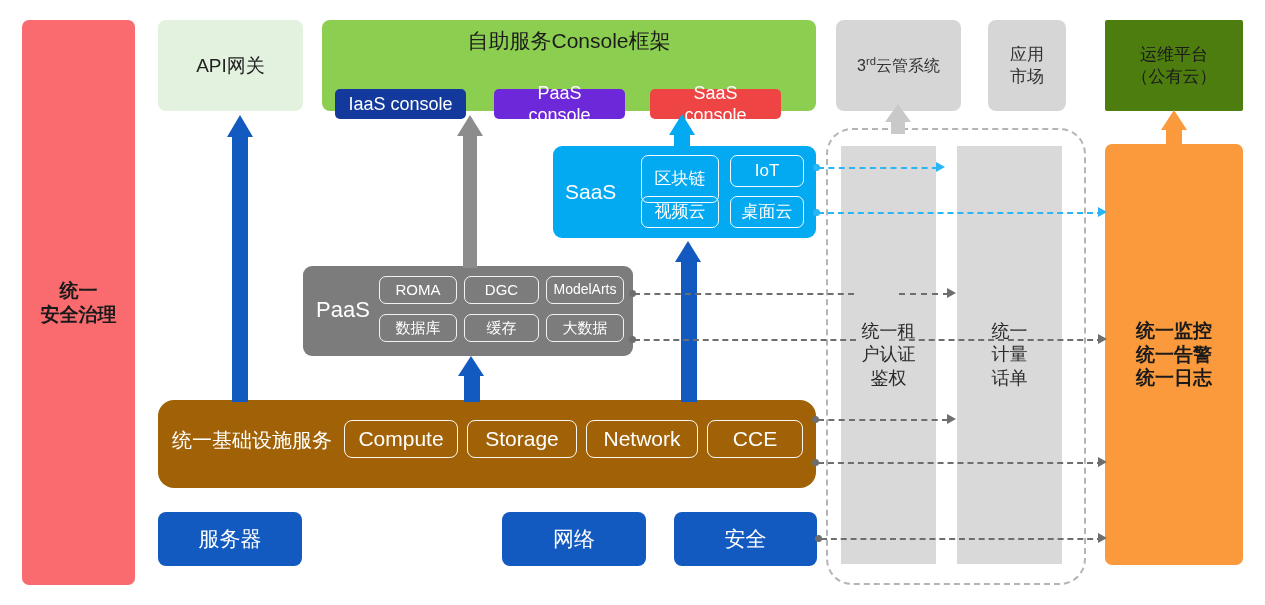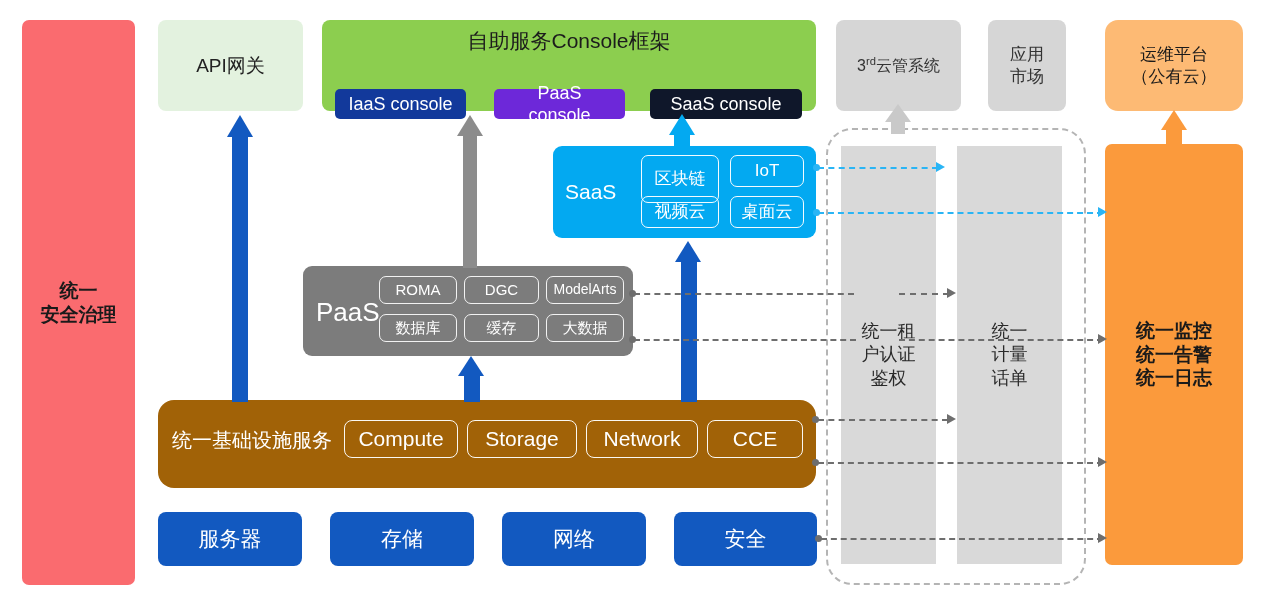--- a/index.html
+++ b/index.html
@@ -72,38 +72,38 @@
     display: flex;
     align-items: center;
     justify-content: center;
     color: #ffffff;
     font-size: 18px;
     box-sizing: border-box;
     padding: 0 10px;
   }
   .chip-iaas { left: 13px;  width: 131px; background: #12399B; }
   .chip-paas { left: 172px; width: 131px; background: #6d28d9; }
-  .chip-saas { left: 328px; width: 152px; background: #0f172a; }
+  .chip-saas { left: 328px; width: 131px; background: #ef4444; }
 
   
   .grey-box {
     background: #D6D6D6;
     border-radius: 8px;
     color: #333;
     font-size: 16px;
   }
   .cloud-mgmt { left: 836px; top: 20px; width: 125px; height: 91px; font-size: 16px; }
   .app-market { left: 988px; top: 20px; width: 78px;  height: 91px; font-size: 17px; }
 
   
   .ops-top {
     left: 1105px; top: 20px;
     width: 138px; height: 91px;
-    background: #fdba74;
-    border-radius: 13px;
+    background: #4d7c0f;
+    border-radius: 2px;
     color: #1a1a1a;
     font-size: 17px;
   }
   .ops-main {
     left: 1105px; top: 144px;
     width: 138px; height: 421px;
     background: #FB9A3C;
     border-radius: 7px;
     color: #1a1a1a;
     font-size: 19px;
@@ -145,21 +145,21 @@
     left: 303px; top: 266px;
     width: 330px; height: 90px;
     background: #7C7C7C;
     border-radius: 9px;
     display: block;
   }
   .paas-label {
     position: absolute;
     left: 13px; top: 30px;
     color: #ffffff;
-    font-size: 26px;
+    font-size: 22px;
   }
   .pc { position: absolute; box-sizing: border-box;
         border: 1.5px solid rgba(255,255,255,0.9);
         border-radius: 7px;
         display: flex; align-items: center; justify-content: center;
         color: #ffffff; font-size: 15px; height: 28px; }
   .pc-roma  { left: 76px;  top: 10px; width: 78px; }
   .pc-dgc   { left: 161px; top: 10px; width: 75px; }
   .pc-model { left: 243px; top: 10px; width: 78px; font-size: 14px; }
   .pc-db    { left: 76px;  top: 48px; width: 78px; }
@@ -335,21 +335,20 @@
 
   <div class="box infra-bar">
     <div class="infra-label">统一基础设施服务</div>
     <div class="ic ic-compute">Compute</div>
     <div class="ic ic-storage">Storage</div>
     <div class="ic ic-network">Network</div>
     <div class="ic ic-cce">CCE</div>
   </div>
 
   <div class="box bb bb-server">服务器</div>
-  <div class="box bb bb-storage">存储</div>
   <div class="box bb bb-network">网络</div>
   <div class="box bb bb-sec">安全</div>
 
   <div>
     <div class="shaft" style="left:232px; top:134px; width:16px; height:268px; background:#1259C0;"></div>
     <div class="head" style="left:227px; top:115px; border-bottom:22px solid #1259C0;"></div>
   </div>
 
   <div>
     <div class="shaft" style="left:463px; top:134px; width:14px; height:134px; background:#8C8C8C;"></div>

